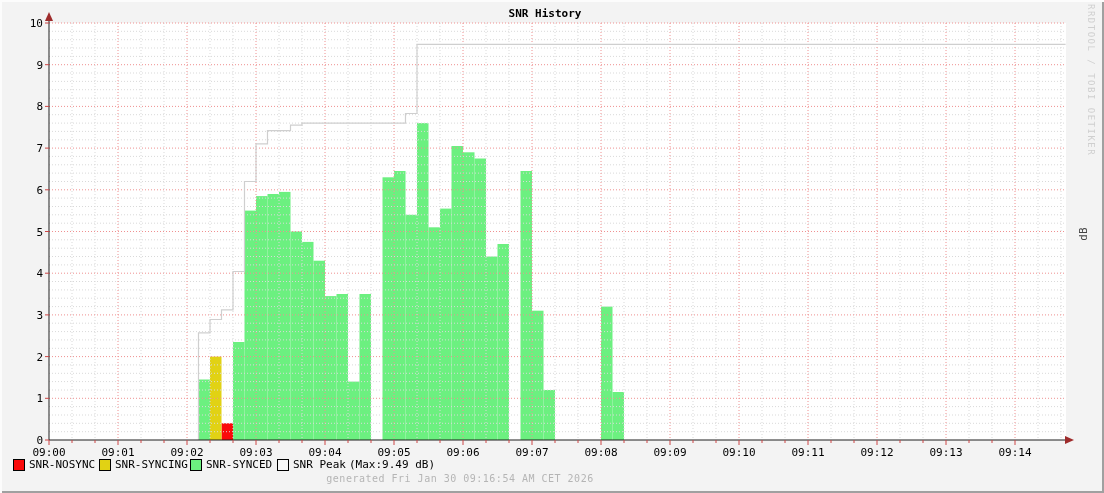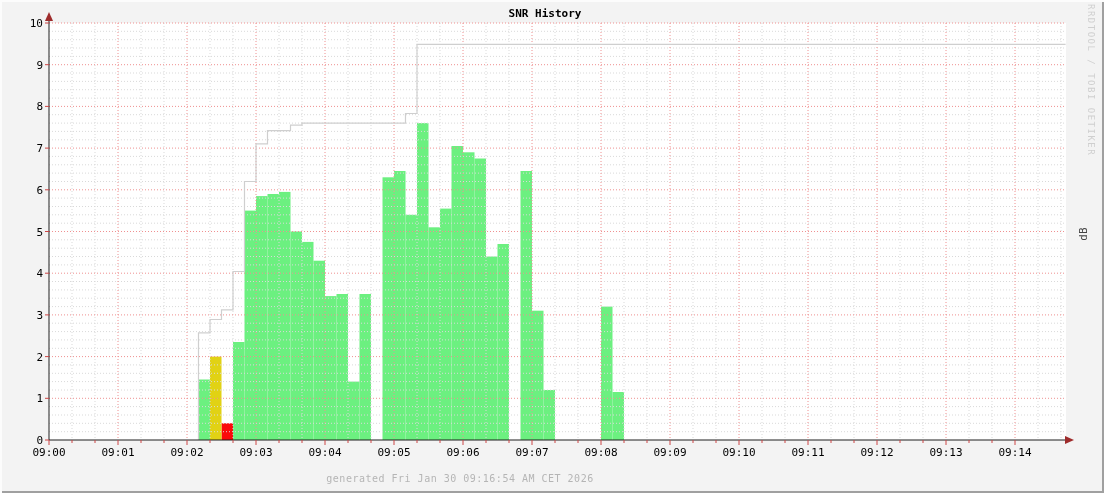--- a/index.html
+++ b/index.html
@@ -250,17 +250,36 @@
         <text x="532" y="456" text-anchor="middle" font-size="11" font-family="&quot;DejaVu Sans Mono&quot;, monospace" fill="#000">09:07</text>
         <text x="601" y="456" text-anchor="middle" font-size="11" font-family="&quot;DejaVu Sans Mono&quot;, monospace" fill="#000">09:08</text>
         <text x="670" y="456" text-anchor="middle" font-size="11" font-family="&quot;DejaVu Sans Mono&quot;, monospace" fill="#000">09:09</text>
         <text x="739" y="456" text-anchor="middle" font-size="11" font-family="&quot;DejaVu Sans Mono&quot;, monospace" fill="#000">09:10</text>
         <text x="808" y="456" text-anchor="middle" font-size="11" font-family="&quot;DejaVu Sans Mono&quot;, monospace" fill="#000">09:11</text>
         <text x="877" y="456" text-anchor="middle" font-size="11" font-family="&quot;DejaVu Sans Mono&quot;, monospace" fill="#000">09:12</text>
         <text x="946" y="456" text-anchor="middle" font-size="11" font-family="&quot;DejaVu Sans Mono&quot;, monospace" fill="#000">09:13</text>
         <text x="1015" y="456" text-anchor="middle" font-size="11" font-family="&quot;DejaVu Sans Mono&quot;, monospace" fill="#000">09:14</text>
       </svg></div>
 
+  <div id="legend">
+    <div class="legend-item" style="left:13px">
+      <span class="swatch" style="background: rgb(250, 10, 10);"></span>
+      <span class="legend-label">SNR-NOSYNC</span>
+    </div>
+    <div class="legend-item" style="left:99px">
+      <span class="swatch" style="background: rgb(225, 210, 20);"></span>
+      <span class="legend-label">SNR-SYNCING</span>
+    </div>
+    <div class="legend-item" style="left:190px">
+      <span class="swatch" style="background: rgb(108, 240, 128);"></span>
+      <span class="legend-label">SNR-SYNCED</span>
+    </div>
+    <div class="legend-item" style="left:277px">
+      <span class="swatch" style="background: rgb(248, 248, 248);"></span>
+      <span class="legend-label">SNR Peak</span>
+    </div>
+    <span id="peak-note">(Max:9.49 dB)</span>
+  </div>
 
   <div id="footer">generated Fri Jan 30 09:16:54 AM CET 2026</div>
   <div id="watermark">RRDTOOL / TOBI OETIKER</div>
   <div id="ylabel-right">dB</div>
 </div>
 
 </body></html>

